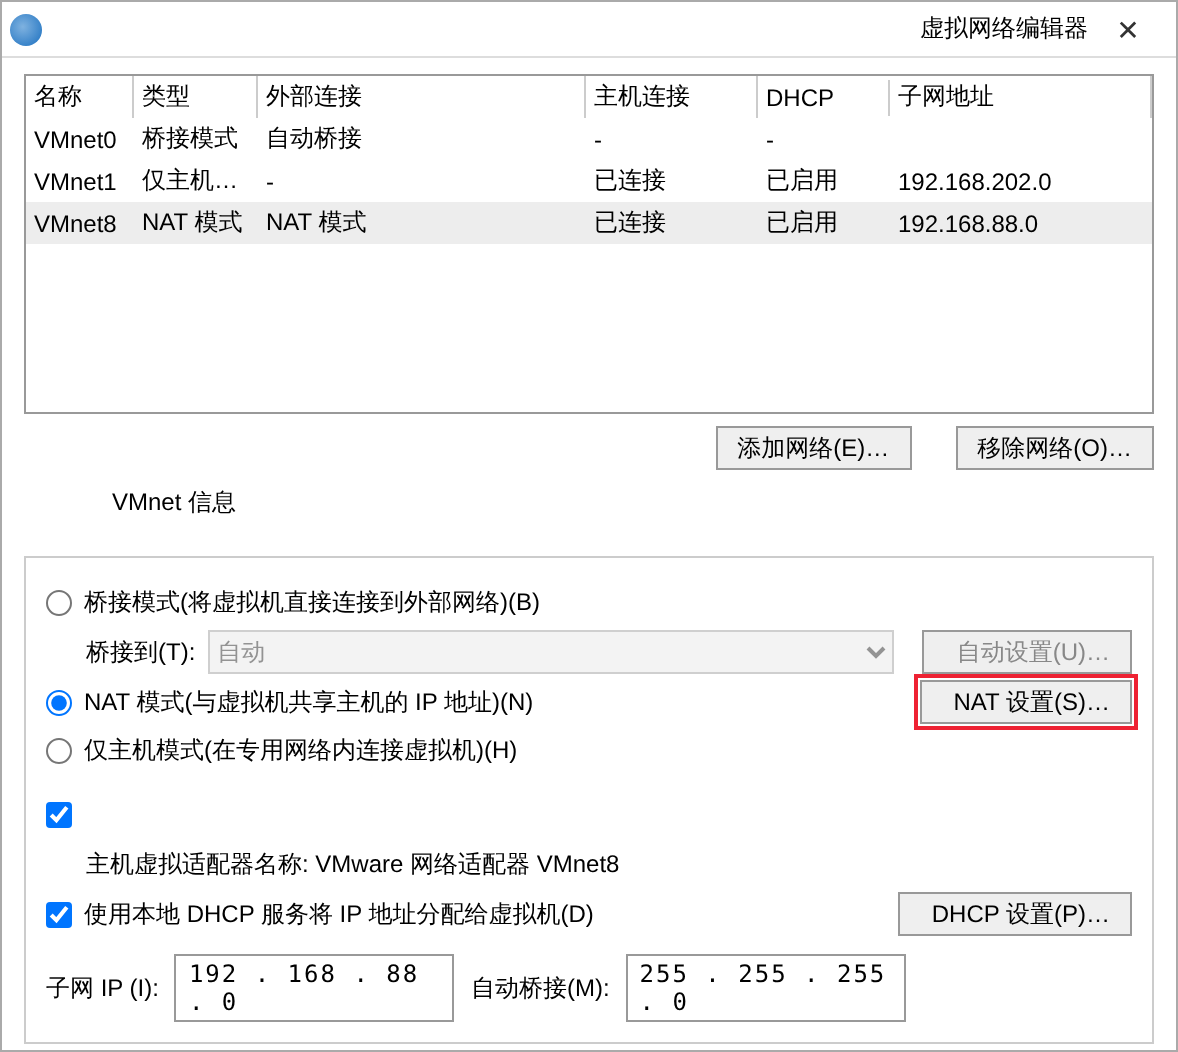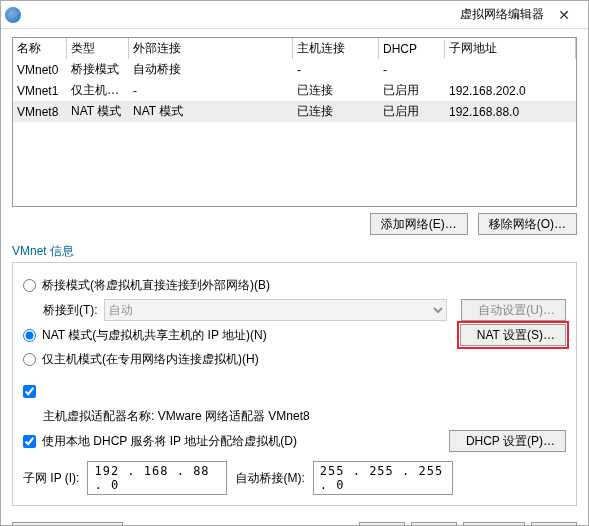--- a/index.html
+++ b/index.html
@@ -15,26 +15,26 @@
 .theadrow { font-weight: 400; }
 .theadrow .cell { border-right: 1px solid #ccc; padding: 2px 4px; }
 .trow .cell { padding: 2px 4px; }
 .cell.c0 { width: 54px; }
 .cell.c1 { width: 62px; }
 .cell.c2 { width: 164px; }
 .cell.c3 { width: 86px; }
 .cell.c4 { width: 66px; }
 .cell.c5 { flex: 1; }
 .trow.sel { background: #ededed; }
-.btnrow { display: flex; justify-content: flex-end; gap: 10px; margin: 6px 0; }
+.btnrow { display: flex; justify-content: flex-end; gap: 22px; margin: 6px 0; }
 .btn { border: 1px solid #999; background: #efefef; padding: 2px 10px; height: 22px; display: inline-flex; align-items: center; }
 .btn.disabled { color: #888; }
 .group { margin-top: 2px; }
-.grouplabel { color: #0369a1; }
-.groupbody { border: 1px solid #ccc; padding: 10px 10px 10px 10px; margin-top: 2px; }
+.grouplabel { color: #000000; margin-left: 44px; }
+.groupbody { border: 1px solid #ccc; padding: 10px 10px 10px 10px; margin-top: 18px; }
 .radiorow, .checkrow { display: flex; align-items: center; height: 24px; }
 input[type=radio], input[type=checkbox] { margin: 0 6px 0 0; }
 .subrow { display: flex; align-items: center; margin-left: 20px; height: 26px; gap: 6px; }
 select.combo { flex: 1; height: 22px; background: #eee; border: 1px solid #bbb; color: #666; }
 .rightbtn { margin-left: 8px; padding-left: 16px; }
 .highlight { outline: 2px solid #e23; outline-offset: 1px; }
 .iprow { display: flex; align-items: center; gap: 8px; margin-top: 8px; }
 .ipfield { border: 1px solid #999; padding: 2px 6px; width: 140px; font-family: Consolas, monospace; letter-spacing: 1px; }
 .footer { display: flex; padding: 8px 11px; gap: 6px; align-items: center; }
 .footer .spacer { flex: 1; }

